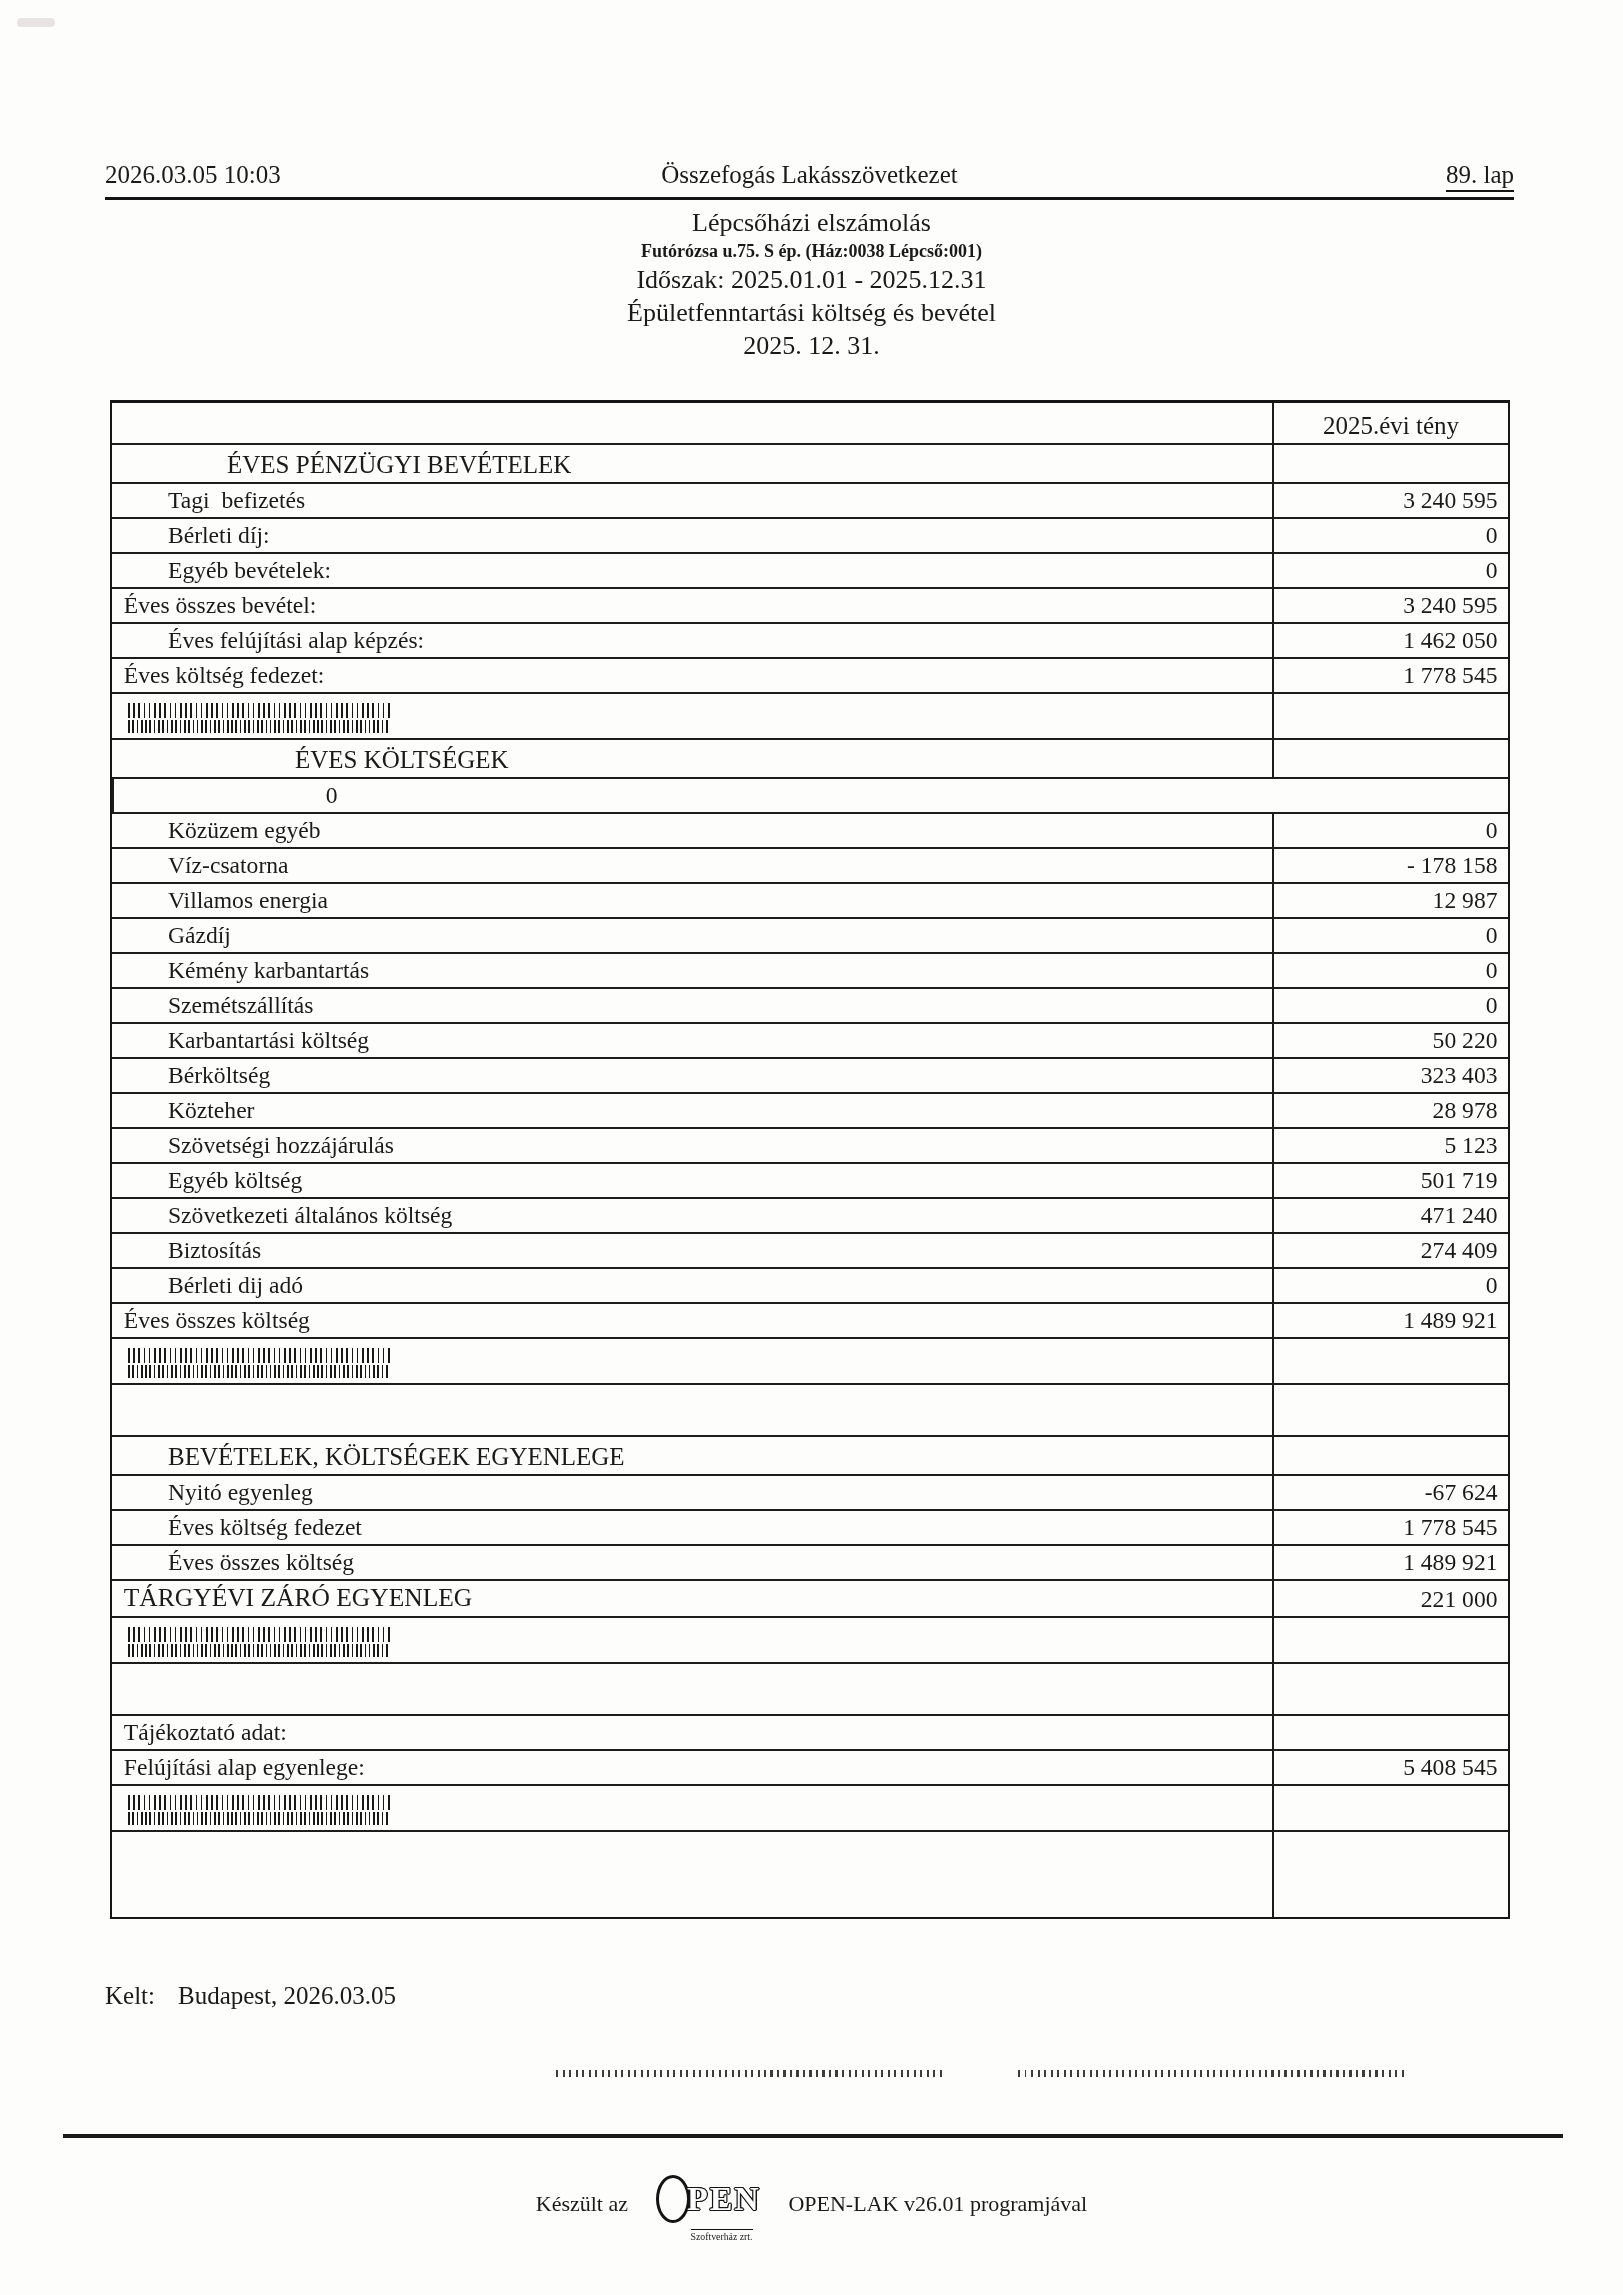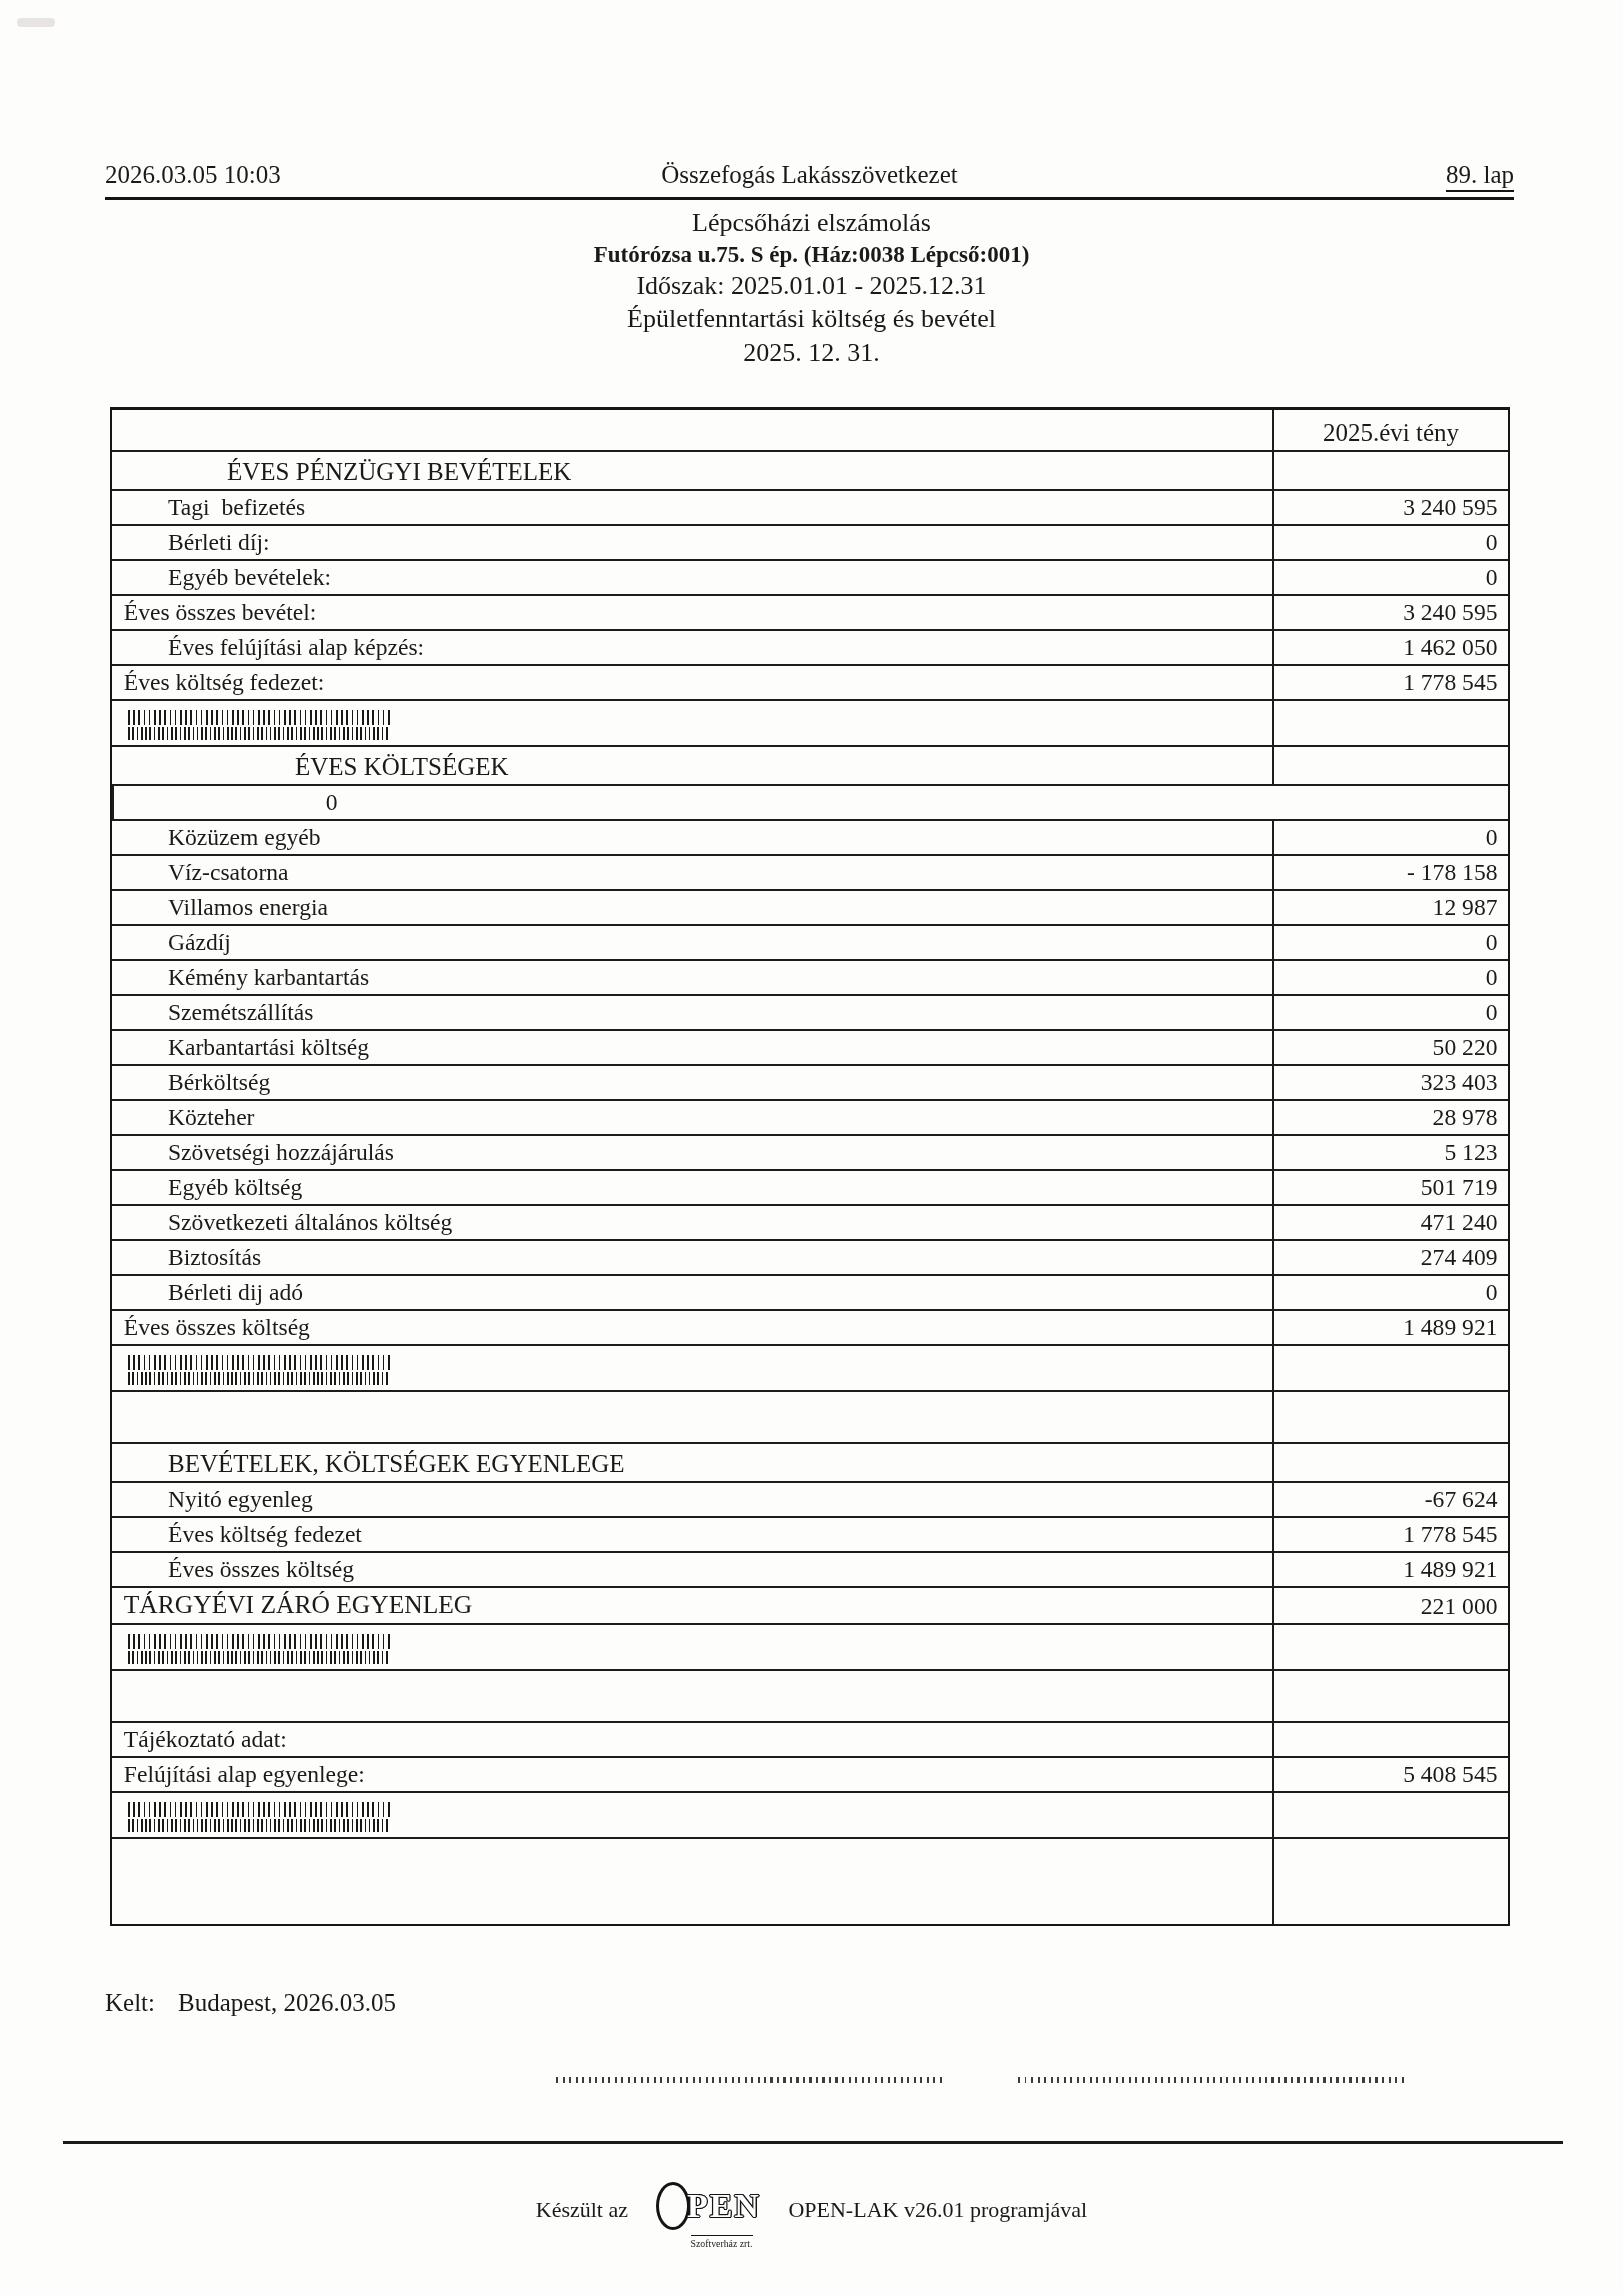--- a/index.html
+++ b/index.html
@@ -25,21 +25,21 @@
     padding-bottom:7.9px;
     font-size:25px;
   }
   .ph-date{width:419px;}
   .ph-org{flex:1;text-align:center;}
   .ph-page{width:419px;text-align:right;}
   .ph-page span{border-bottom:2px solid #141414;padding-bottom:2px;}
   
   .title-block{text-align:center;margin-top:6.5px;line-height:1.28;}
   .title-line{font-size:26px;}
-  .title-line.bold{font-weight:bold;font-size:23px;}
+  .title-line.bold{font-weight:bold;font-size:18px;}
   
   .doc-table{
     margin:38px 113px 0 110px;
     border:2.6px solid #161616;
     border-top-width:3.3px;
     box-sizing:border-box;
   }
   .trow{display:flex;border-bottom:2px solid #1c1c1c;box-sizing:border-box;}
   .trow:last-child{border-bottom:none;}
   .cell{display:flex;align-items:flex-end;box-sizing:border-box;}

